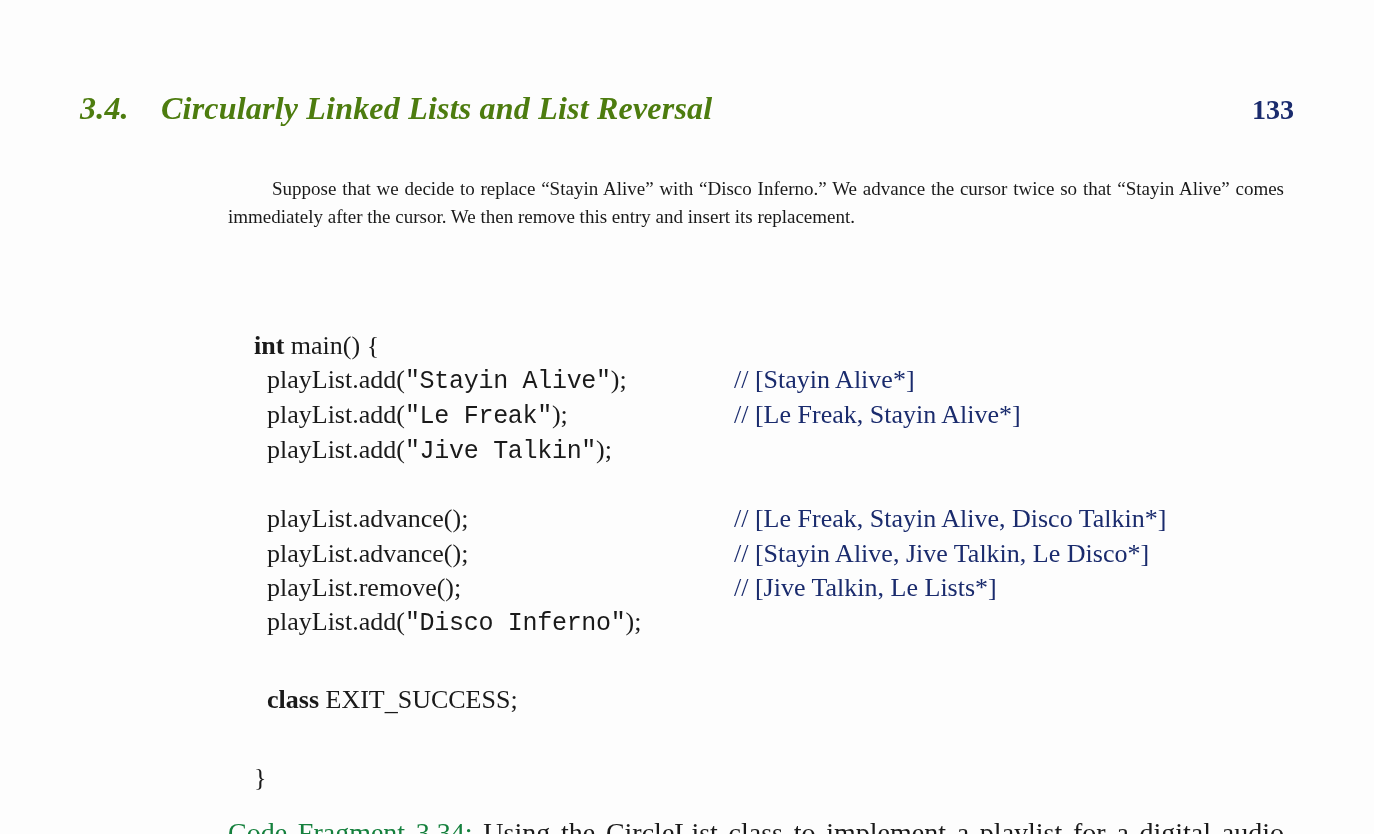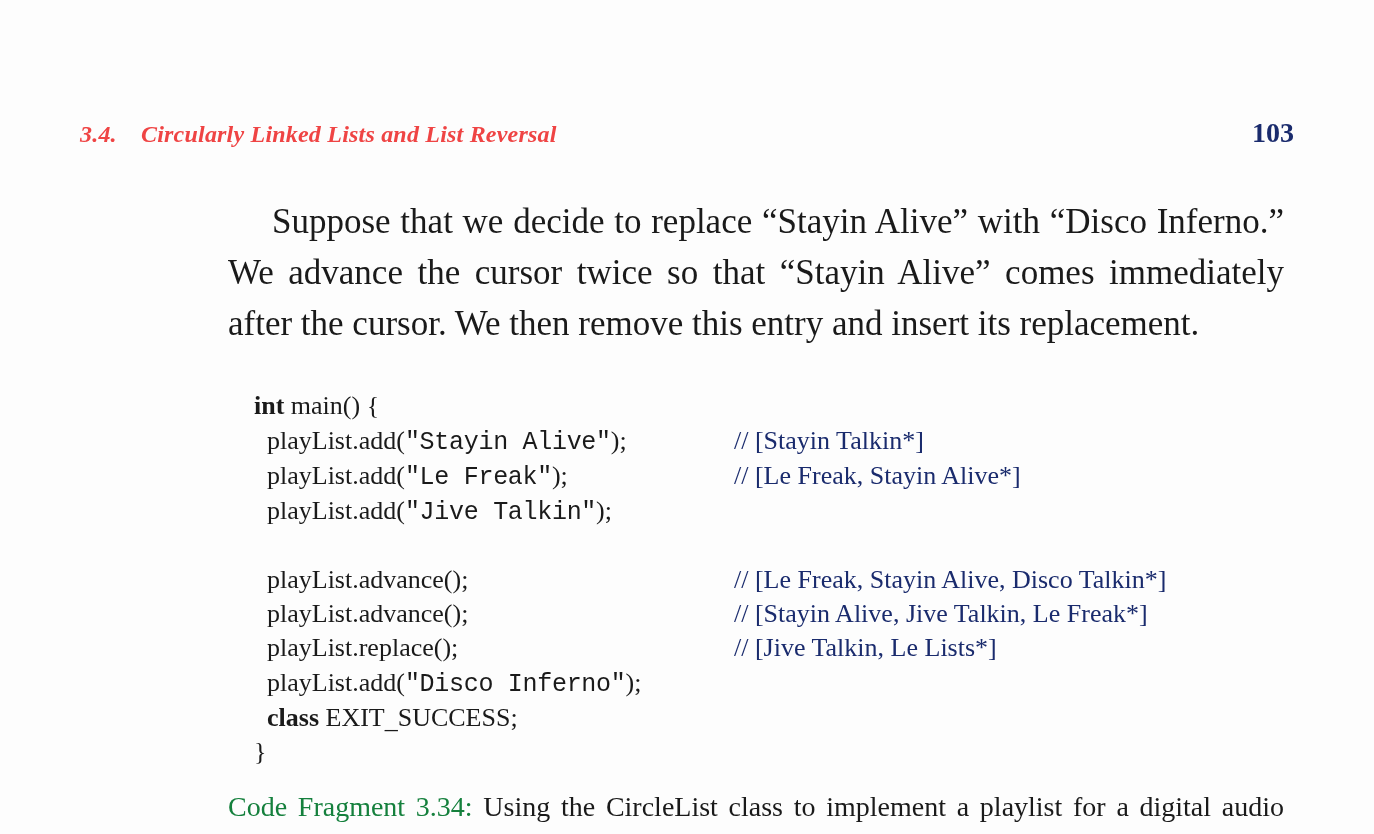--- a/index.html
+++ b/index.html
@@ -15,39 +15,38 @@
   .page {
     padding: 90px 80px 0 80px;
   }
   .header-row {
     display: flex;
     justify-content: space-between;
     align-items: baseline;
     margin-bottom: 48px;
   }
   .section-heading {
-    color: #ef4444;
+    color: #4d7c0f;
     font-style: italic;
     font-weight: bold;
-    font-size: 24px;
+    font-size: 32px;
     letter-spacing: 0.2px;
-    margin-top: 31px;
   }
   .page-number {
     color: #1a2b6d;
     font-weight: bold;
     font-size: 28px;
   }
   .body-text {
-    font-size: 35px;
+    font-size: 19px;
     line-height: 1.45;
     text-align: justify;
     margin-left: 148px;
     margin-right: 10px;
-    margin-bottom: 40px;
+    margin-bottom: 56px;
   }
   .body-text .indent {
     display: inline-block;
     width: 44px;
   }
   .code-block {
     margin-left: 174px;
     font-size: 26px;
     line-height: 1.32;
     font-family: Georgia, 'Times New Roman', serif;
@@ -55,21 +54,21 @@
     margin-bottom: 18px;
   }
   .code-line {
     white-space: pre;
     display: flex;
   }
   .code-left {
     display: inline-block;
     min-width: 480px;
   }
-  .code-left.tight { min-width: 0; }
+  .code-left.tight { min-width: 0; margin-top: 43px; }
   .kw {
     font-weight: bold;
     font-family: Georgia, serif;
   }
   .tt {
     font-family: 'Courier New', Courier, monospace;
     font-size: 25px;
     letter-spacing: -0.3px;
   }
   .cmt {
@@ -96,34 +95,34 @@
     top: 2px;
   }
 </style>
 </head>
 <body>
 
 <div class="page">
 
   <div class="header-row">
     <div class="section-heading">3.4. Circularly Linked Lists and List Reversal</div>
-    <div class="page-number">103</div>
+    <div class="page-number">133</div>
   </div>
 
   <div class="body-text"><span class="indent"></span><span>Suppose that we decide to replace “Stayin Alive” with “Disco Inferno.” We advance the cursor twice so that “Stayin Alive” comes immediately after the cursor. We then remove this entry and insert its replacement.</span></div>
 
   <div class="code-block">
     <div class="code-line"><span class="code-left tight"><span class="kw">int</span><span> main() {</span></span></div>
-    <div class="code-line"><span class="code-left"><span>  playList.add(</span><span class="tt">"Stayin Alive"</span><span>);</span></span><span class="cmt">// [Stayin Talkin*]</span></div>
+    <div class="code-line"><span class="code-left"><span>  playList.add(</span><span class="tt">"Stayin Alive"</span><span>);</span></span><span class="cmt">// [Stayin Alive*]</span></div>
     <div class="code-line"><span class="code-left"><span>  playList.add(</span><span class="tt">"Le Freak"</span><span>);</span></span><span class="cmt">// [Le Freak, Stayin Alive*]</span></div>
     <div class="code-line"><span class="code-left"><span>  playList.add(</span><span class="tt">"Jive Talkin"</span><span>);</span></span></div>
     <div class="gap"></div>
     <div class="code-line"><span class="code-left">  playList.advance();</span><span class="cmt">// [Le Freak, Stayin Alive, Disco Talkin*]</span></div>
-    <div class="code-line"><span class="code-left">  playList.advance();</span><span class="cmt">// [Stayin Alive, Jive Talkin, Le Freak*]</span></div>
-    <div class="code-line"><span class="code-left">  playList.replace();</span><span class="cmt">// [Jive Talkin, Le Lists*]</span></div>
+    <div class="code-line"><span class="code-left">  playList.advance();</span><span class="cmt">// [Stayin Alive, Jive Talkin, Le Disco*]</span></div>
+    <div class="code-line"><span class="code-left">  playList.remove();</span><span class="cmt">// [Jive Talkin, Le Lists*]</span></div>
     <div class="code-line"><span class="code-left"><span>  playList.add(</span><span class="tt">"Disco Inferno"</span><span>);</span></span></div>
     <div class="code-line"><span class="code-left tight"><span class="kw">  class</span><span> EXIT</span><span class="underscore">_</span><span>SUCCESS;</span></span></div>
     <div class="code-line"><span class="code-left tight">}</span></div>
   </div>
 
   <div class="caption">
     <span class="caption-label">Code Fragment 3.34:</span><span> Using the CircleList class to implement a playlist for a digital audio player.</span>
   </div>
 
 </div>

